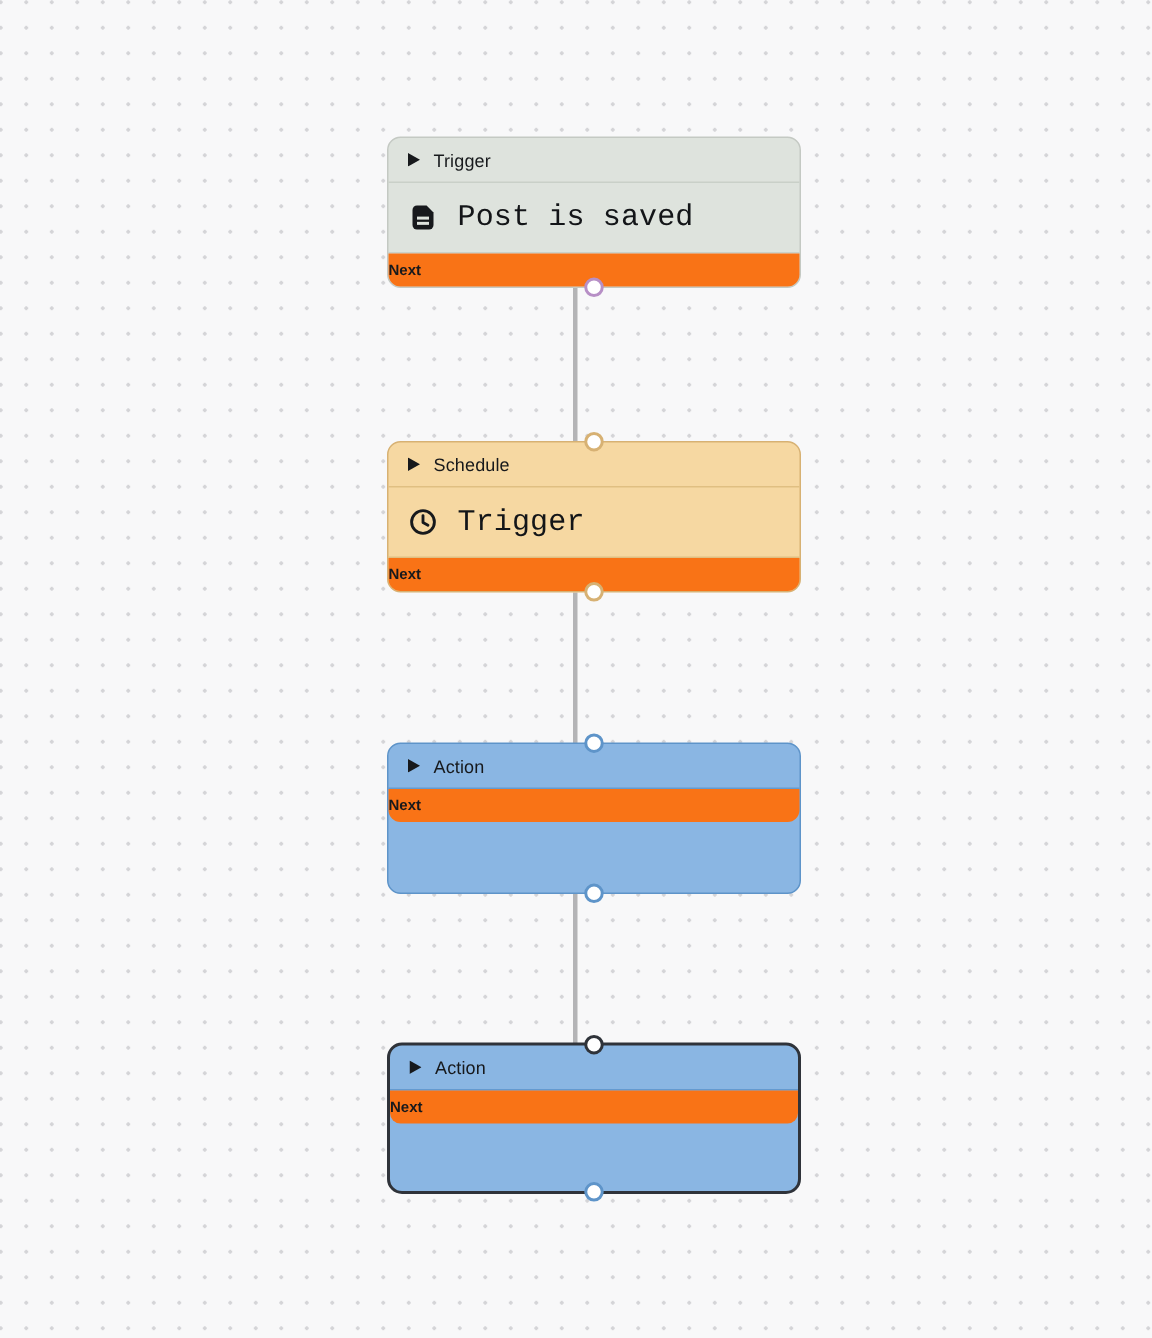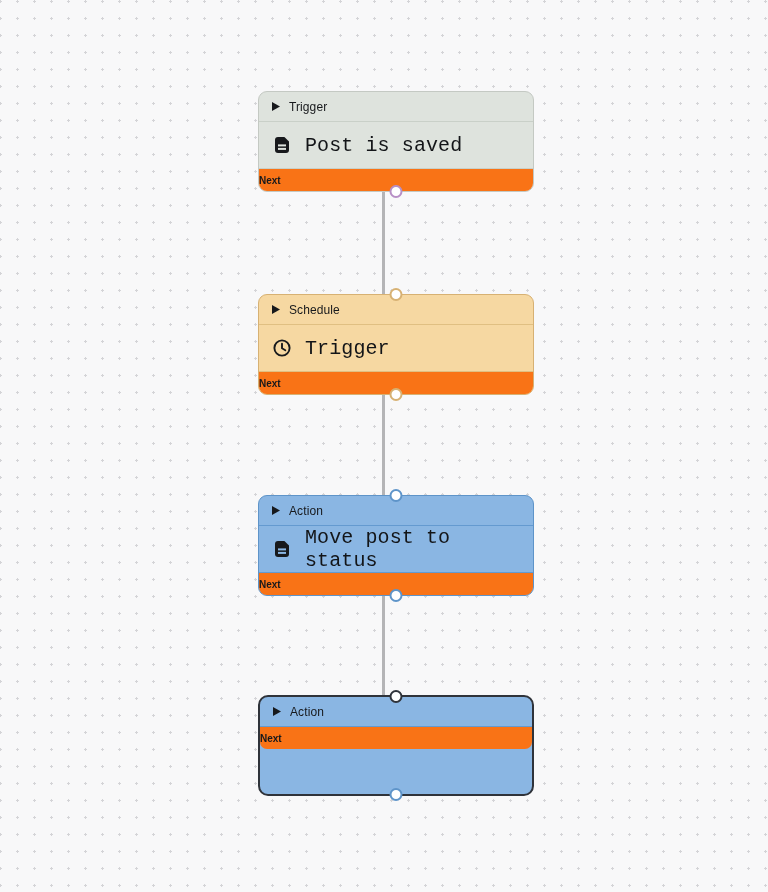--- a/index.html
+++ b/index.html
@@ -145,30 +145,20 @@
 
   <div class="node node-3" style="--node-fill: #8ab6e3; --node-border: #5e94c9; --node-divider: #649ad0;">
     <div class="node-header">
       <span class="tri-icon">
         <svg width="8" height="9" viewBox="0 0 8 9">
             <polygon points="0,0 8,4.5 0,9" fill="#17191c"></polygon>
           </svg>
       </span>
       <span class="node-category">Action</span>
     </div>
-    <div class="node-body">
-      <span class="body-icon">
-        <svg width="20" height="20" viewBox="0 0 20 20">
-          <path d="M6 2 h6.4 L17 6.6 V15 a3 3 0 0 1 -3 3 H6 a3 3 0 0 1 -3 -3 V5 a3 3 0 0 1 3 -3 z" fill="#17191c"></path>
-          <rect x="6" y="9.4" width="8" height="2" style="fill:var(--node-fill)"></rect>
-          <rect x="6" y="12.9" width="8" height="2" style="fill:var(--node-fill)"></rect>
-        </svg>
-      </span>
-      <span class="node-title">Move post to status</span>
-    </div>
     <div class="node-footer">
       <span class="footer-label">Next</span>
     </div>
     <div class="handle handle-in" style="border-color: rgb(94, 148, 201);"></div>
     <div class="handle handle-out" style="border-color: rgb(94, 148, 201);"></div>
   </div>
 
   <div class="node node-4 selected" style="--node-fill: #8ab6e3; --node-border: #2f333a; --node-divider: #649ad0;">
     <div class="node-header">
       <span class="tri-icon">

